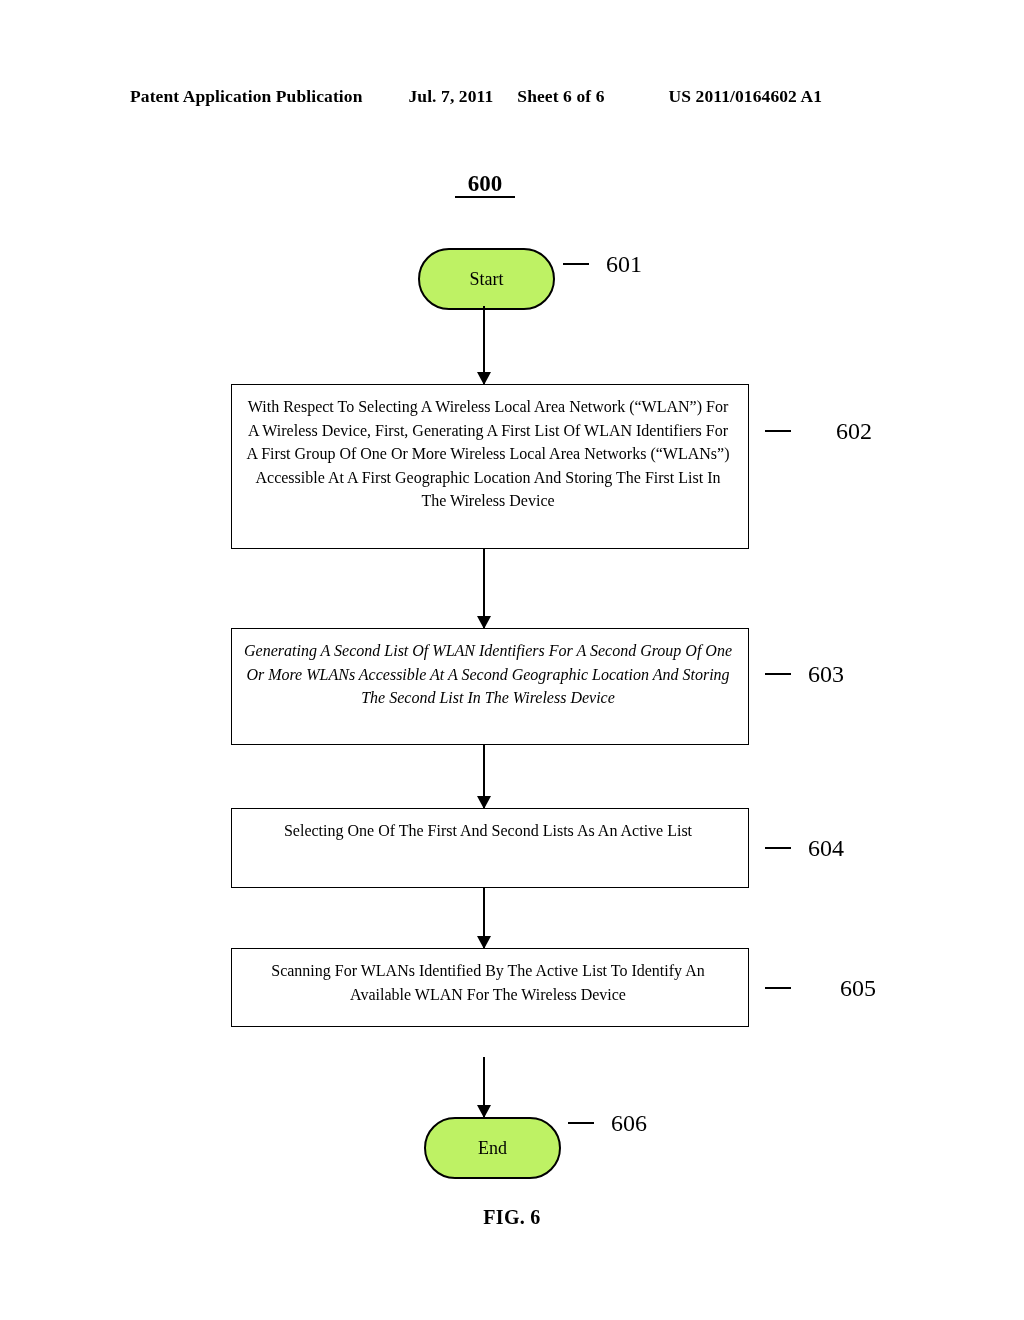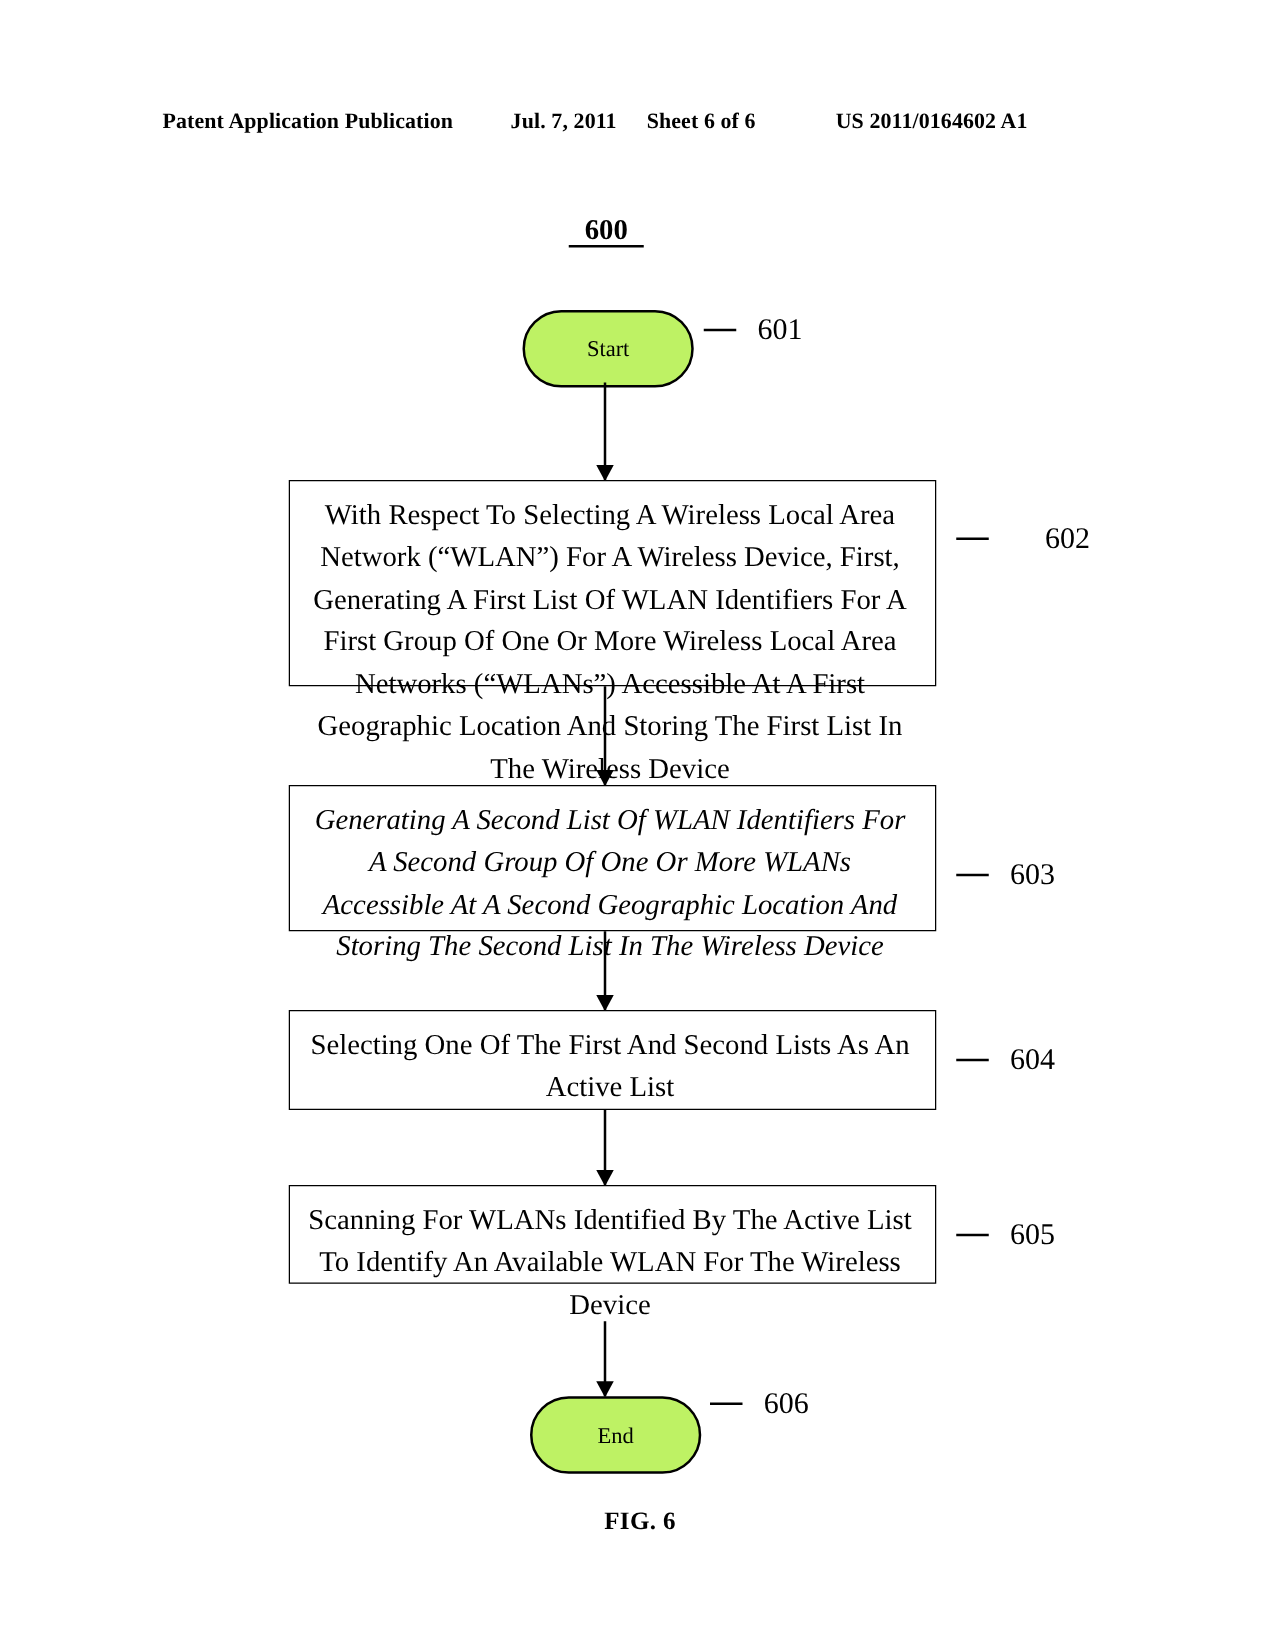--- a/index.html
+++ b/index.html
@@ -70,21 +70,21 @@
   .node-start { left: 418px; top: 248px;  width: 133px; height: 58px; }
   .node-end   { left: 424px; top: 1117px; width: 133px; height: 58px; }
 
   
   .process {
     position: absolute;
     border: 1.8px solid #000;
     background: #fff;
     box-sizing: border-box;
     text-align: center;
-    font-size: 23px;
+    font-size: 16px;
     line-height: 1.47;
     padding: 10px 16px 6px 12px;
   }
   .box-602 { left: 231px; top: 384px;  width: 518px; height: 165px; }
   .box-603 { left: 231px; top: 628px;  width: 518px; height: 117px; font-style: italic; }
   .box-604 { left: 231px; top: 808px;  width: 518px; height: 80px;  }
   .box-605 { left: 231px; top: 948px;  width: 518px; height: 79px; }
 
   
   .connector {
@@ -125,23 +125,23 @@
     height: 2.2px;
     background: #000;
     margin-right: 17px;
   }
   .callout .refnum {
     font-size: 24px;
     line-height: 26px;
   }
   .cal-601 { left: 563px; top: 251px;  }
   .cal-602 { left: 765px; top: 418px; gap: 28px;  }
-  .cal-603 { left: 765px; top: 687px;  }
+  .cal-603 { left: 765px; top: 661px;  }
   .cal-604 { left: 765px; top: 835px;  }
-  .cal-605 { left: 765px; top: 975px;  }
+  .cal-605 { left: 765px; top: 975px; gap: 32px;  }
   .cal-606 { left: 568px; top: 1110px; }
 
   
   .fig-caption {
     position: absolute;
     left: 0;
     top: 1206px;
     width: 1024px;
     text-align: center;
     font-size: 20px;

